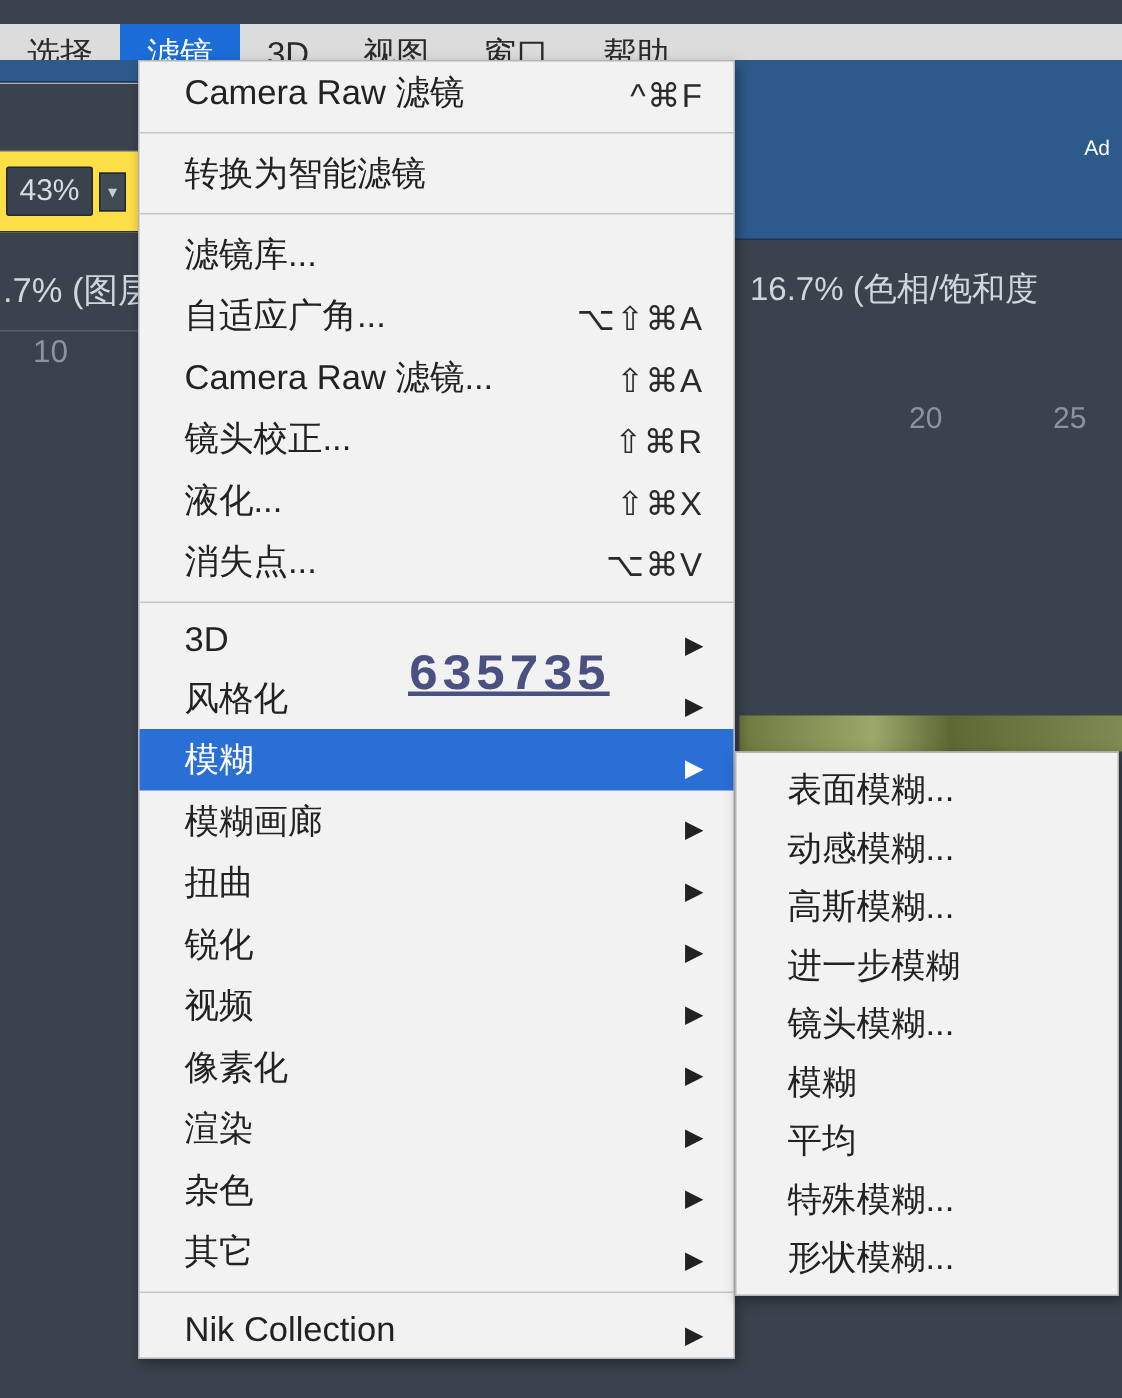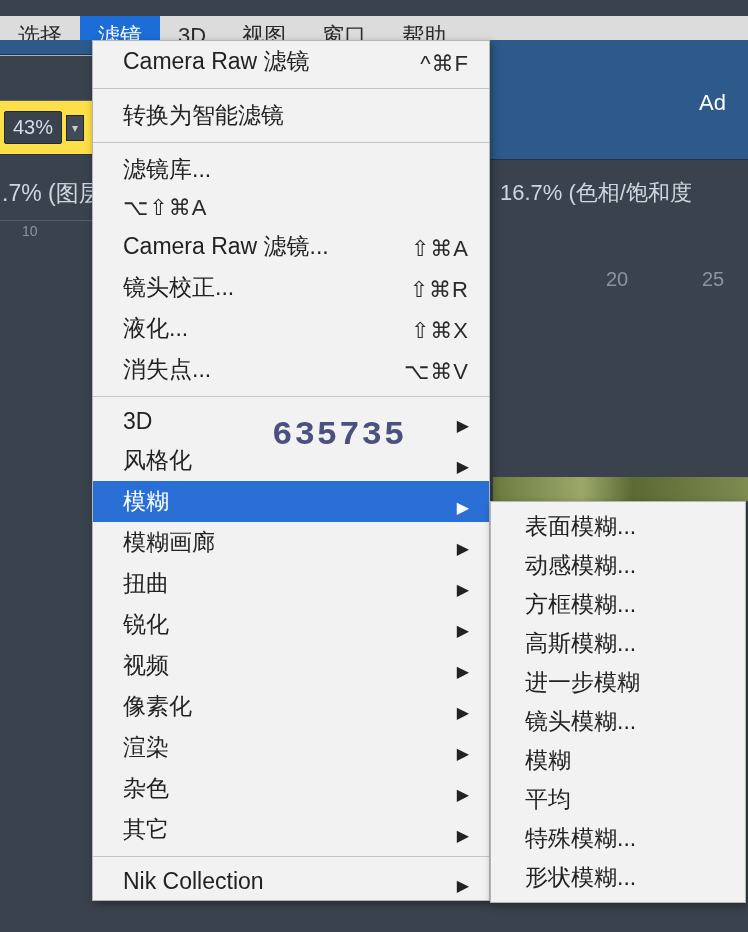--- a/index.html
+++ b/index.html
@@ -4,43 +4,43 @@
   <style>
     * { margin: 0; padding: 0; box-sizing: border-box; font-family: -apple-system, "Helvetica Neue", Arial, sans-serif; }
     body { width: 748px; height: 932px; background: #3a424d; overflow: hidden; position: relative; }
     
     .menubar { display: flex; background: #dcdcdc; border-bottom: 1px solid #b0b0b0; height: 40px; align-items: stretch; margin-top: 16px; }
     .menubar-item { padding: 0 18px; font-size: 22px; color: #2a2a2a; display: flex; align-items: center; cursor: default; }
     .menubar-item.active { background: #1c6dd8; color: #fff; }
     
     .blue-strip { position: absolute; top: 40px; left: 0; width: 92px; height: 15px; background: #2d5a8a; border-bottom: 1px solid #1a3555; }
     .right-strip { position: absolute; top: 40px; left: 490px; right: 0; height: 120px; background: #2d5a8a; border-bottom: 1px solid #1a3555; }
-    .right-strip .adobe { position: absolute; right: 22px; top: 50px; color: #fff; font-size: 22px; }
+    .right-strip .adobe { position: absolute; right: 8px; top: 50px; color: #fff; font-size: 14px; }
     
     .toolbar { position: absolute; top: 100px; left: 0; width: 92px; height: 55px; display: flex; align-items: center; background: #fde047; border-top: 1px solid #5a6572; border-bottom: 1px solid #2c333c; }
     .zoom-box { color: #d6dce3; font-size: 20px; padding: 4px 8px; margin-left: 4px; background: #3a424d; border: 1px solid #22282f; border-radius: 2px; }
     .zoom-caret { width: 18px; height: 26px; margin-left: 4px; border: 1px solid #22282f; background: #414b56; display: flex; align-items: center; justify-content: center; color: #c7cdd3; font-size: 12px; }
     
     .doc-tab { position: absolute; top: 172px; left: 0; width: 92px; color: #cfd6dd; font-size: 23px; white-space: nowrap; overflow: hidden; padding: 6px 0 6px 2px; }
     .doc-tab2 { position: absolute; top: 172px; left: 500px; right: 0; color: #cfd6dd; font-size: 22px; white-space: nowrap; overflow: hidden; padding: 6px 0 6px 0; }
     
     .ruler { position: absolute; top: 220px; left: 0; width: 92px; height: 28px; background: #3a424d; border-top: 1px solid #555f6a; }
-    .ruler .tick { position: absolute; top: 2px; color: #8b949e; font-size: 14px; }
+    .ruler .tick { position: absolute; top: 2px; color: #8b949e; font-size: 21px; }
     .ruler2 { position: absolute; top: 228px; left: 492px; right: 0; height: 28px; }
     .ruler2 .tick { position: absolute; top: 2px; color: #8b949e; font-size: 20px; margin-top: 38px; }
     
     .dropdown { position: absolute; top: 40px; left: 92px; width: 398px; background: #f2f2f2; border: 1px solid #b5b5b5; box-shadow: 2px 3px 8px rgba(0,0,0,.35); }
     .menu-item { display: flex; align-items: flex-end; justify-content: space-between; padding: 5px 20px 5px 30px; font-size: 23px; color: #222; cursor: default; white-space: nowrap; }
     .menu-item.highlight { background: #2a6fd6; color: #fff; }
     .menu-item .shortcut { color: #2a2a2a; font-size: 22px; letter-spacing: 1px; }
     .menu-item .arrow { font-size: 16px; color: #222; margin-left: auto; }
     .menu-item.highlight .arrow { color: #fff; }
     .separator { height: 1px; background: #c5c5c5; margin: 6px 0; }
     
-    .watermark { position: absolute; top: 416px; left: 272px; font-family: "Courier New", monospace; font-size: 34px; font-weight: bold; color: #4a5080; letter-spacing: 2px; pointer-events: none; }
+    .watermark { position: absolute; top: 432px; left: 272px; font-family: "Courier New", monospace; font-size: 34px; font-weight: bold; color: #4a5080; letter-spacing: 2px; pointer-events: none; text-decoration: underline; }
     
     .submenu { position: absolute; top: 501px; left: 490px; width: 256px; background: #f2f2f2; border: 1px solid #b5b5b5; box-shadow: 2px 3px 8px rgba(0,0,0,.35); padding: 5px 0; }
     .sub-item { padding: 4px 24px 4px 34px; font-size: 23px; color: #222; cursor: default; }
     .sub-item.highlight { background: #2a6fd6; color: #fff; }
     
     .photo-sliver { position: absolute; top: 477px; left: 493px; width: 255px; height: 24px; background: linear-gradient(90deg, #6b7a3e 0%, #9ca86a 35%, #5b6a33 55%, #7e8b51 100%); }
   </style>
 </head>
 <body>
 
@@ -83,20 +83,21 @@
   </div>
   <div class="separator"></div>
   <div class="menu-item">
     <span>转换为智能滤镜</span>
   </div>
   <div class="separator"></div>
   <div class="menu-item">
     <span>滤镜库...</span>
   </div>
   <div class="menu-item">
+    <span>自适应广角...</span>
     <span class="shortcut">⌥⇧⌘A</span>
   </div>
   <div class="menu-item">
     <span>Camera Raw 滤镜...</span>
     <span class="shortcut">⇧⌘A</span>
   </div>
   <div class="menu-item">
     <span>镜头校正...</span>
     <span class="shortcut">⇧⌘R</span>
   </div>
@@ -157,21 +158,20 @@
   <div class="separator"></div>
   <div class="menu-item">
     <span>Nik Collection</span>
     <span class="arrow">▶</span>
   </div>
 </div>
 
 <div class="submenu">
   <div class="sub-item">表面模糊...</div>
   <div class="sub-item">动感模糊...</div>
-  <div class="sub-item">方框模糊...</div>
   <div class="sub-item">高斯模糊...</div>
   <div class="sub-item">进一步模糊</div>
   <div class="sub-item">镜头模糊...</div>
   <div class="sub-item">模糊</div>
   <div class="sub-item">平均</div>
   <div class="sub-item">特殊模糊...</div>
   <div class="sub-item">形状模糊...</div>
 </div>
 
 <div class="watermark">635735</div>

